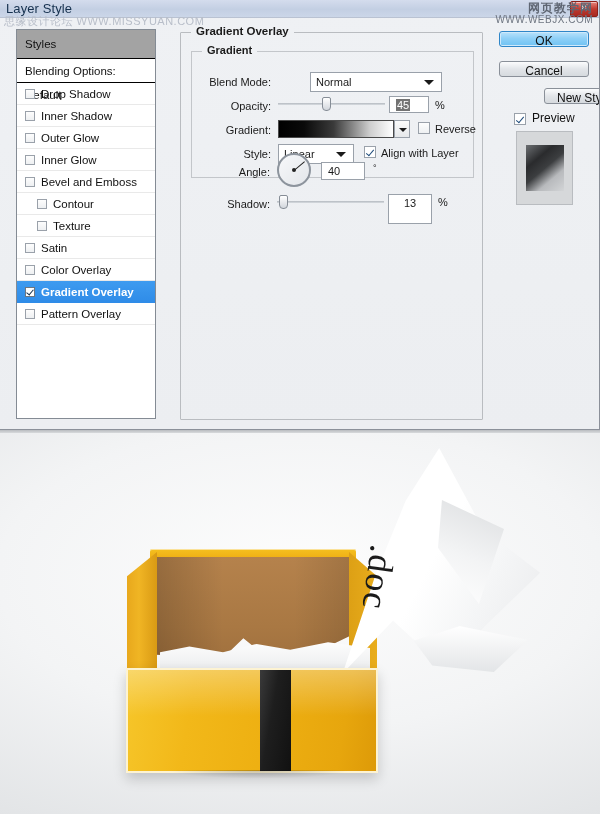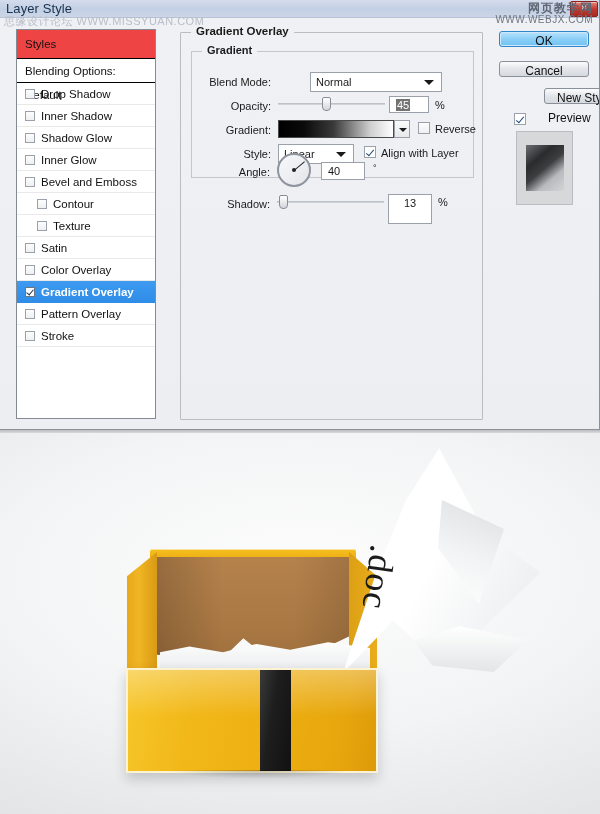--- a/index.html
+++ b/index.html
@@ -52,21 +52,21 @@
 
   
   .styles-panel{
     position:absolute;left:16px;top:29px;width:140px;height:390px;
     background:#fff;border:1px solid #848b94;
     box-sizing:border-box;
   }
   .styles-head{
     height:29px;line-height:29px;padding-left:8px;
     border-bottom:1px solid #000;
-    font-size:11.5px;color:#111;background:#ef4444;
+    font-size:11.5px;color:#111;background:#a3a3a3;
     box-sizing:border-box;
   }
   .styles-blend{
     height:24px;line-height:24px;padding-left:8px;
     border-bottom:1px solid #000;
     font-size:11.5px;color:#111;background:#fff;
     box-sizing:border-box;
   }
   .style-row{
     height:22px;line-height:22px;
@@ -202,21 +202,21 @@
   .btn.primary{
     background:linear-gradient(#b9e2fb,#8fd0f7 45%,#6ec2f3);
     border:1px solid #2f86c8;
     box-shadow:0 0 0 1px #cfe9fb inset;
   }
   .preview-row{
     position:absolute;left:514px;top:111px;
     font-size:12px;color:#111;
   }
   .preview-row .chk{left:0;top:2px;}
-  .preview-row .ptxt{margin-left:34px;display:inline-block;}
+  .preview-row .ptxt{margin-left:18px;display:inline-block;}
 
   .preview-box{
     position:absolute;left:516px;top:131px;width:57px;height:74px;
     background:#d6d8da;border:1px solid #b9bcc0;
     box-sizing:border-box;
   }
   .preview-swatch{
     position:absolute;left:9px;top:13px;width:38px;height:46px;
     background:linear-gradient(140deg,#6d7073 0%,#2a2b2d 30%,#3c3e40 50%,#b8babd 72%,#d3d5d7 100%);
   }
@@ -352,21 +352,21 @@
           <div class="style-row">
             <span class="cbx"></span>
             <span>Drop Shadow</span>
           </div>
           <div class="style-row">
             <span class="cbx"></span>
             <span>Inner Shadow</span>
           </div>
           <div class="style-row">
             <span class="cbx"></span>
-            <span>Shadow Glow</span>
+            <span>Outer Glow</span>
           </div>
           <div class="style-row">
             <span class="cbx"></span>
             <span>Inner Glow</span>
           </div>
           <div class="style-row">
             <span class="cbx"></span>
             <span>Bevel and Emboss</span>
           </div>
           <div class="style-row indent">
@@ -385,24 +385,20 @@
             <span class="cbx"></span>
             <span>Color Overlay</span>
           </div>
           <div class="style-row selected">
             <span class="cbx on"></span>
             <span>Gradient Overlay</span>
           </div>
           <div class="style-row">
             <span class="cbx"></span>
             <span>Pattern Overlay</span>
-          </div>
-          <div class="style-row">
-            <span class="cbx"></span>
-            <span>Stroke</span>
           </div>
         </div>
     </div>
 
     <div class="content-frame">
       <div class="frame-legend">Gradient Overlay</div>
 
       <div class="inner-frame">
         <div class="inner-legend">Gradient</div>
 

